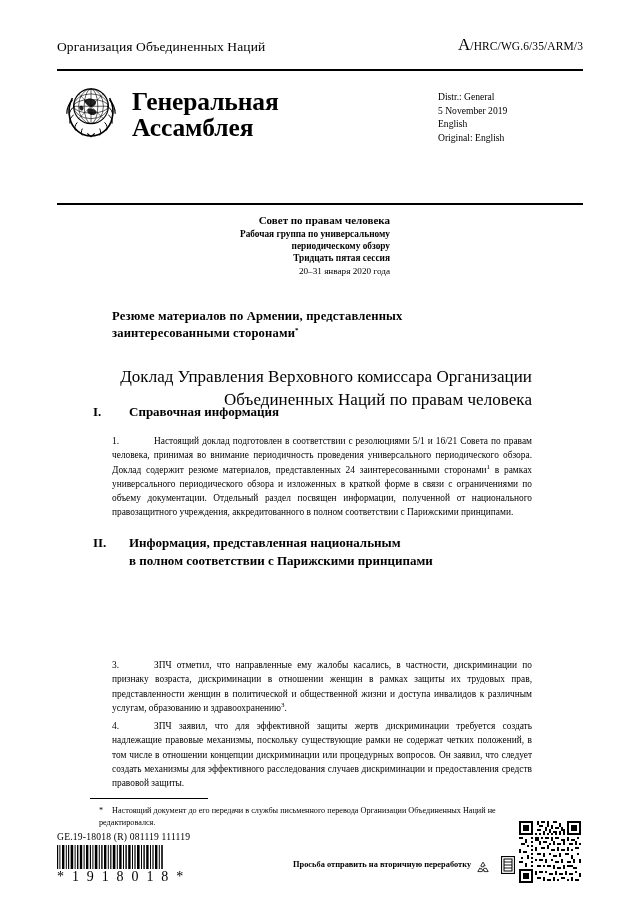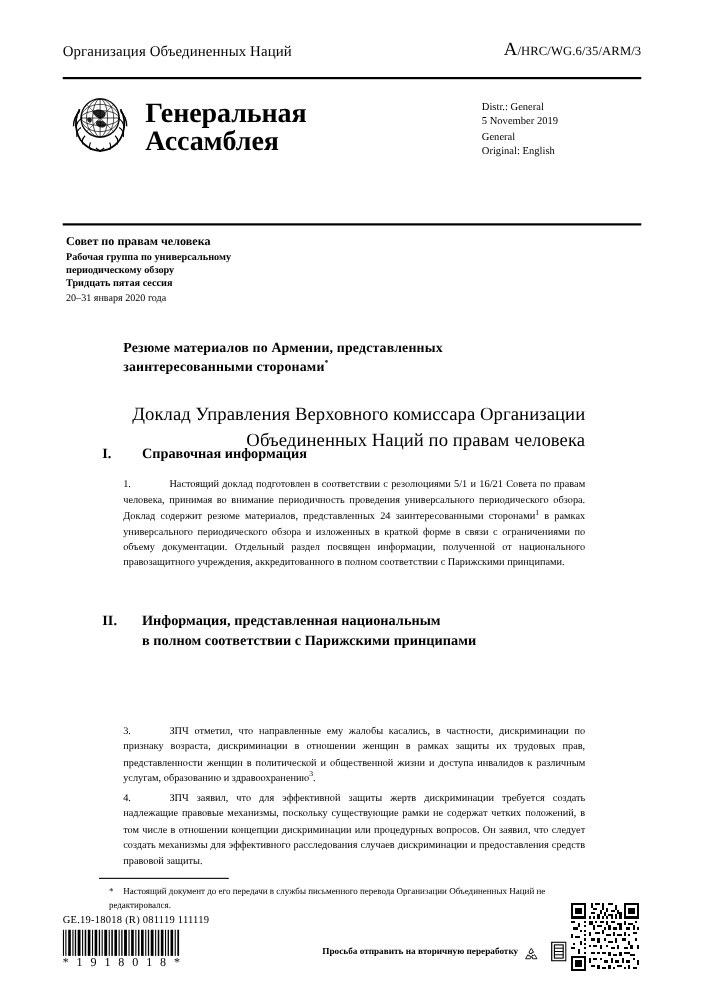--- a/index.html
+++ b/index.html
@@ -98,20 +98,21 @@
   }
 
   
   .council {
     position: absolute;
     left: 60px;
     top: 214px;
     width: 330px;
     font-size: 9.4px;
     line-height: 1.28;
+    text-align: right;
   }
   .council .lvl1 {
     font-size: 11px;
     font-weight: bold;
     line-height: 1.25;
   }
   .council .lvl2 {
     font-weight: bold;
     font-size: 9.3px;
     line-height: 1.32;
@@ -216,21 +217,21 @@
     left: 57px;
     top: 845px;
     width: 110px;
   }
   .barcode-bars {
     height: 24px;
     width: 108px;
     display: block;
   }
   .barcode-text {
-    font-size: 11px;
+    font-size: 14px;
     letter-spacing: 2.2px;
     margin-top: 0px;
     white-space: nowrap;
   }
   .recycle-line {
     position: absolute;
     left: 293px;
     top: 860px;
     display: flex;
     align-items: flex-start;
@@ -306,21 +307,21 @@
             <path d="M32 44 C35 42 38 44 38 47 C38 50 35 52 33 50 C31 48 30 45 32 44 Z" opacity="0.85"></path>
           </g>
         </svg>
       </div>
 
       <div class="assembly-title">Генеральная Ассамблея</div>
 
       <div class="distr-block">
         <div>Distr.: General</div>
         <div>5 November 2019</div>
-        <div>General</div>
+        <div>English</div>
         <div>Original: English</div>
       </div>
     </div>
   </div>
 
   <div class="mid-rule"></div>
 
   <div class="council">
     <div class="lvl1">Совет по правам человека</div>
     <div class="lvl2">Рабочая группа по универсальному</div>
@@ -342,21 +343,21 @@
 
   <div class="section-head" style="left:90px; top:403px; width:440px;">
     <div class="num">I.</div>
     <div class="txt">Справочная информация</div>
   </div>
 
   <div class="para" style="top:434px;">
     <span class="pnum">1.</span><span>Настоящий доклад подготовлен в соответствии с резолюциями 5/1 и 16/21 Совета по правам человека, принимая во внимание периодичность проведения универсального периодического обзора. Доклад содержит резюме материалов, представленных 24 заинтересованными сторонами</span><sup>1</sup><span> в рамках универсального периодического обзора и изложенных в краткой форме в связи с ограничениями по объему документации. Отдельный раздел посвящен информации, полученной от национального правозащитного учреждения, аккредитованного в полном соответствии с Парижскими принципами.</span>
   </div>
 
-  <div class="section-head" style="left:90px; top:555px; width:450px;">
+  <div class="section-head" style="left:90px; top:534px; width:450px;">
     <div class="num">II.</div>
     <div class="txt">
       <div>Информация, представленная национальным</div>
       <div>в полном соответствии с Парижскими принципами</div>
     </div>
   </div>
 
 
   <div class="para" style="top:658px;">
     <span class="pnum">3.</span><span>ЗПЧ отметил, что направленные ему жалобы касались, в частности, дискриминации по признаку возраста, дискриминации в отношении женщин в рамках защиты их трудовых прав, представленности женщин в политической и общественной жизни и доступа инвалидов к различным услугам, образованию и здравоохранению</span><sup>3</sup><span>.</span>

